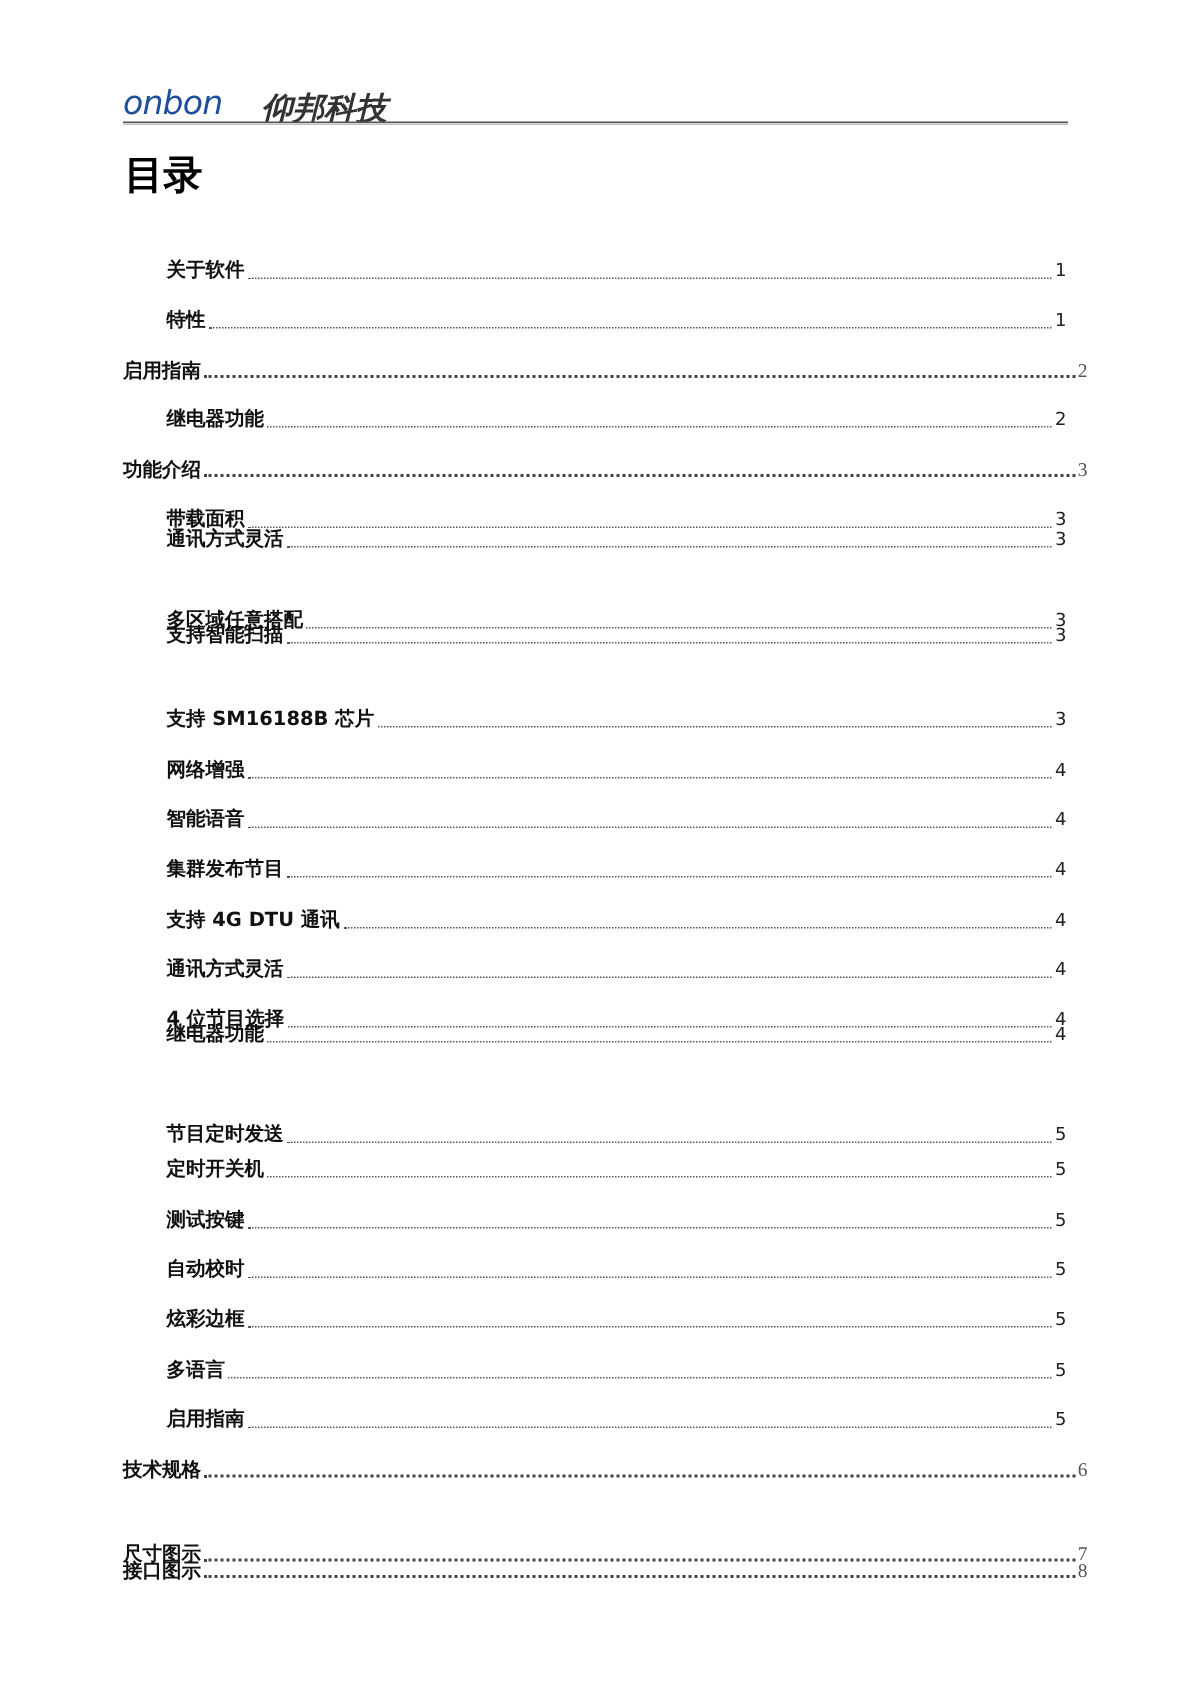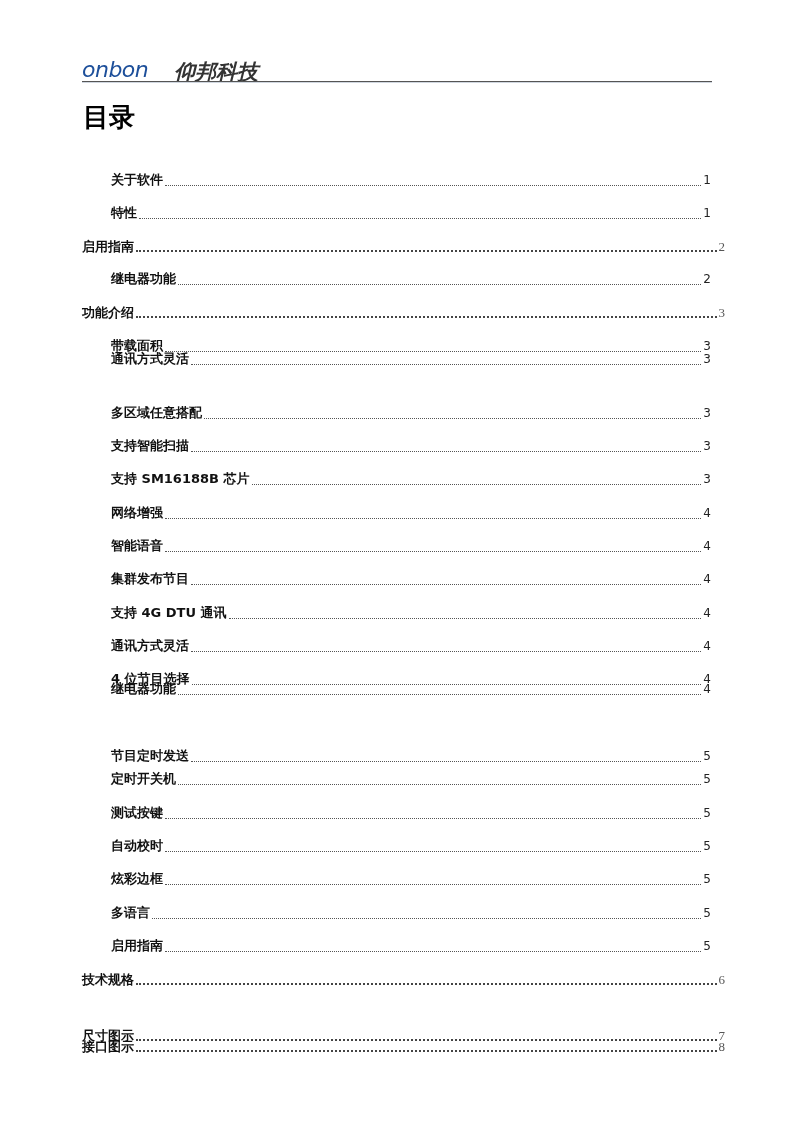--- a/index.html
+++ b/index.html
@@ -71,21 +71,21 @@
   <div class="row l2" style="top:350px">
       <span class="label">通讯方式灵活</span>
       <span class="leader"></span>
       <span class="page">3</span>
     </div>
   <div class="row l2" style="top:404px">
       <span class="label">多区域任意搭配</span>
       <span class="leader"></span>
       <span class="page">3</span>
     </div>
-  <div class="row l2" style="top:437px">
+  <div class="row l2" style="top:414px">
       <span class="label">支持智能扫描</span>
       <span class="leader"></span>
       <span class="page">3</span>
     </div>
   <div class="row l2" style="top:470px">
       <span class="label">支持 SM16188B 芯片</span>
       <span class="leader"></span>
       <span class="page">3</span>
     </div>
   <div class="row l2" style="top:504px">

